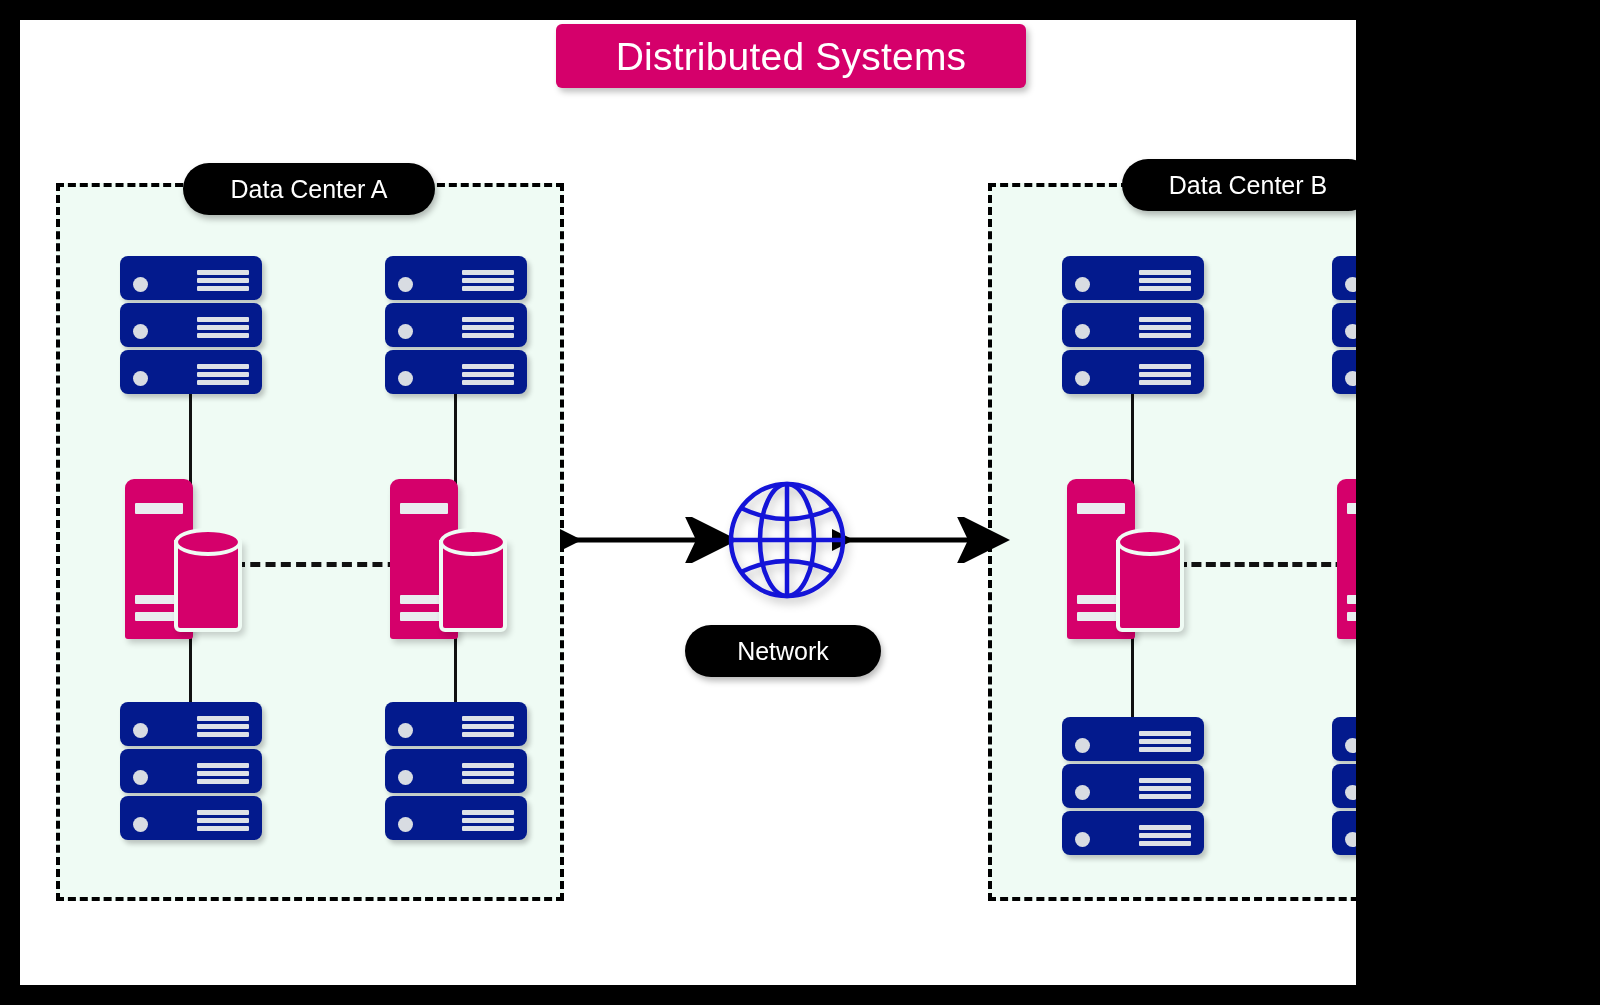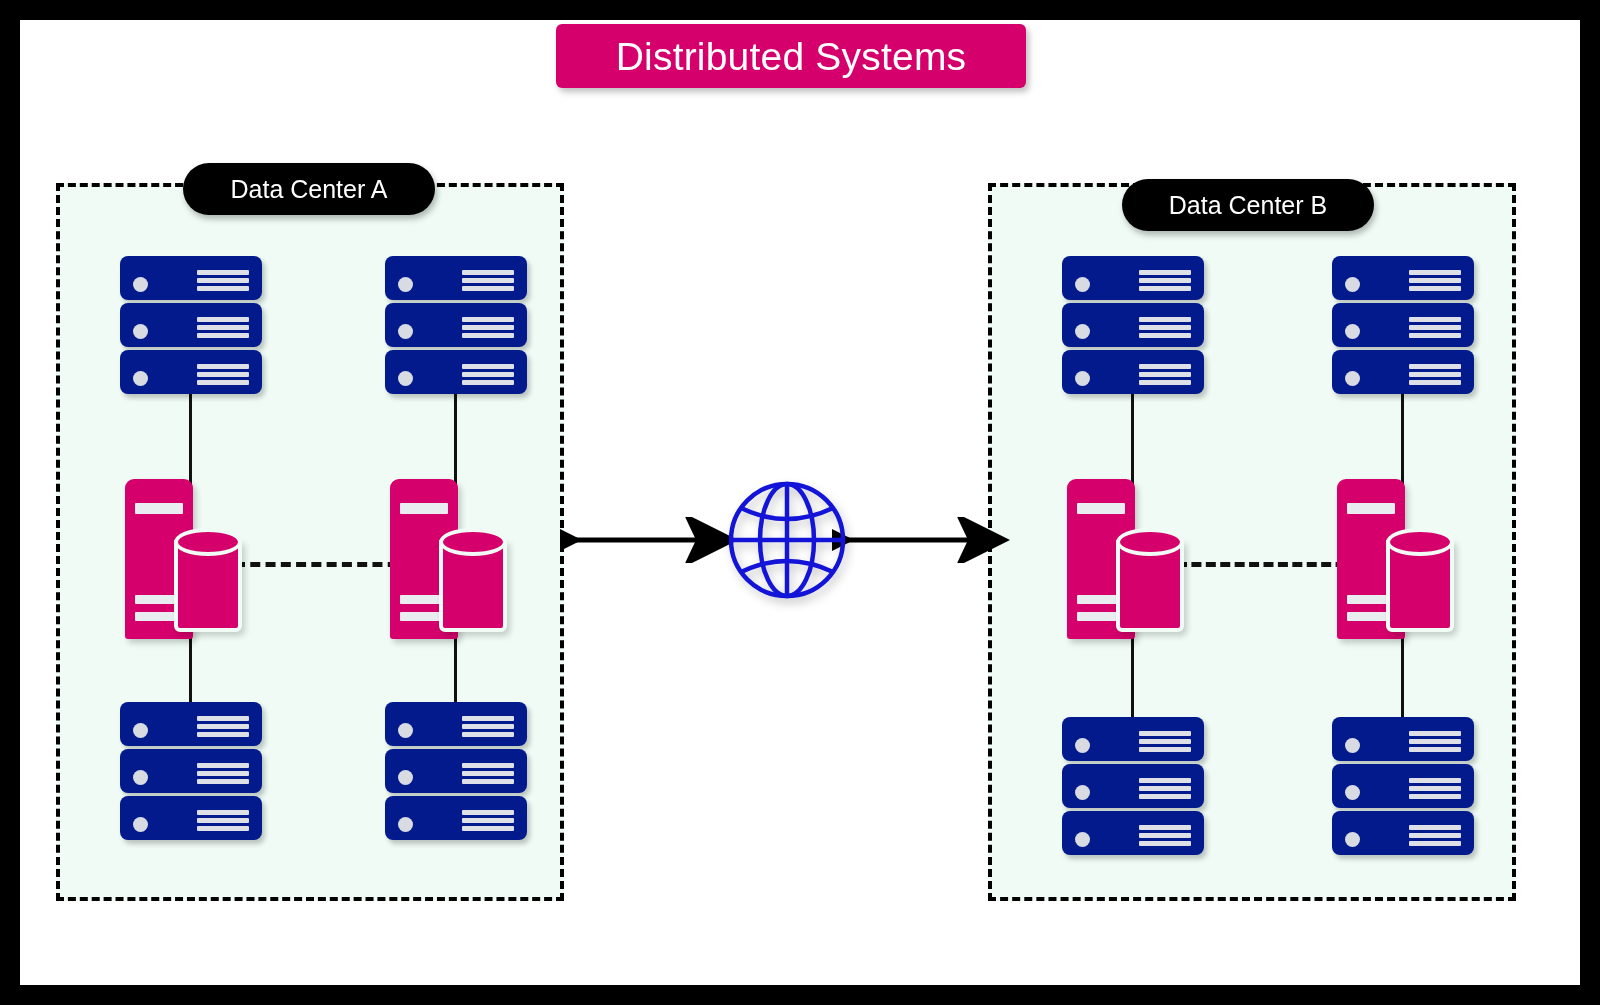--- a/index.html
+++ b/index.html
@@ -18,21 +18,21 @@
     height: 1005px;
     background: #000000;
     box-sizing: border-box;
   }
 
   
   #canvas {
     position: absolute;
     left: 20px;
     top: 20px;
-    width: 1560px;
+    width: 1336px;
     height: 965px;
     background: #ffffff;
     overflow: hidden;
   }
 
   
   .title-banner {
     position: absolute;
     left: 536px;
     top: 4px;
@@ -73,21 +73,21 @@
     box-shadow: 2px 4px 6px rgba(0,0,0,0.28);
     z-index: 40;
   }
   .pill span {
     color: #ffffff;
     font-size: 25px;
     line-height: 1;
     white-space: nowrap;
   }
   #dc-a-label { left: 163px;  top: 143px; width: 252px; height: 52px; }
-  #dc-b-label { left: 1102px; top: 159px; width: 252px; height: 52px; }
+  #dc-b-label { left: 1102px; top: 139px; width: 252px; height: 52px; }
   #network-label { left: 665px; top: 605px; width: 196px; height: 52px; }
 
   
   .rack-stack {
     position: absolute;
     width: 142px;
     display: flex;
     flex-direction: column;
     gap: 3px;
     z-index: 20;
@@ -558,15 +558,18 @@
         <path d="M14,92 Q60,70 106,92"></path>
       </g>
     </svg>
 
     <div class="pill" id="dc-a-label">
       <span>Data Center A</span>
     </div>
     <div class="pill" id="dc-b-label">
       <span>Data Center B</span>
     </div>
+    <div class="pill" id="network-label">
+      <span>Network</span>
+    </div>
 
   </div>
 </div>
 
 </body></html>

